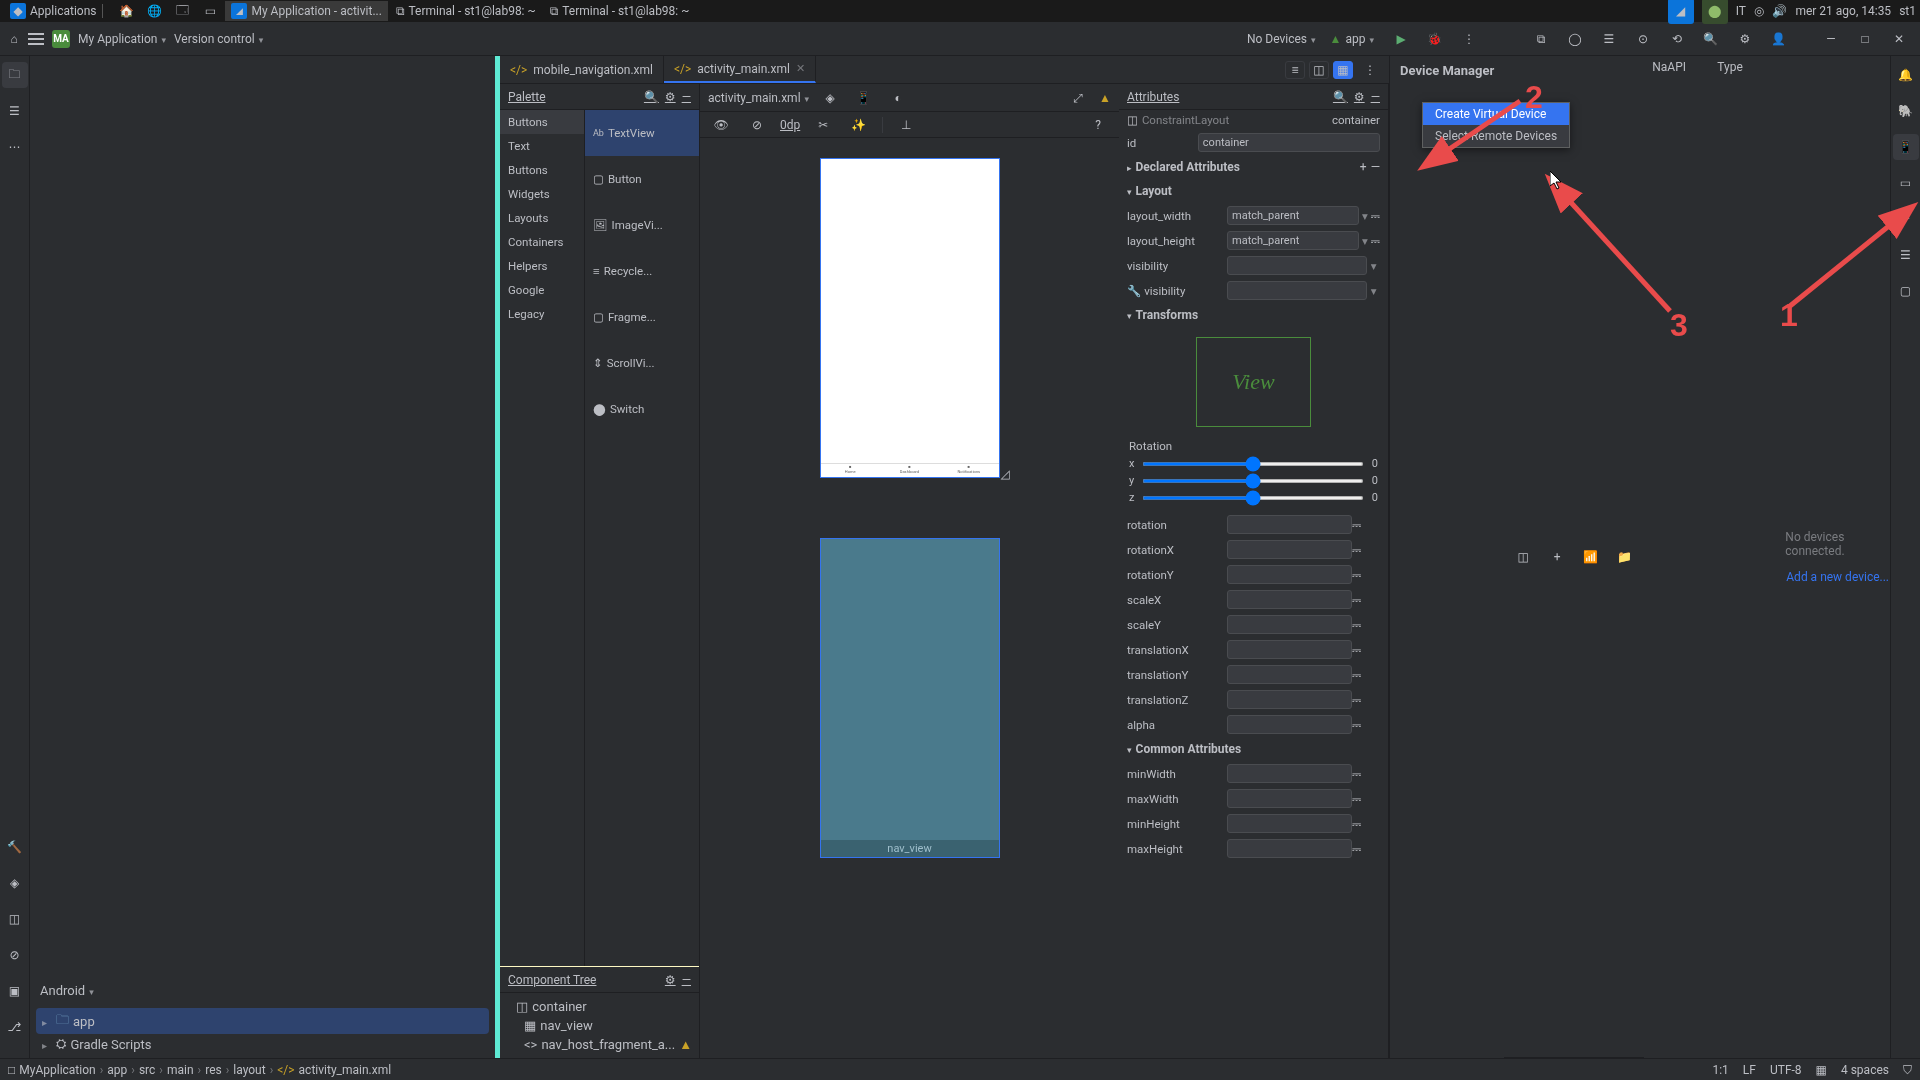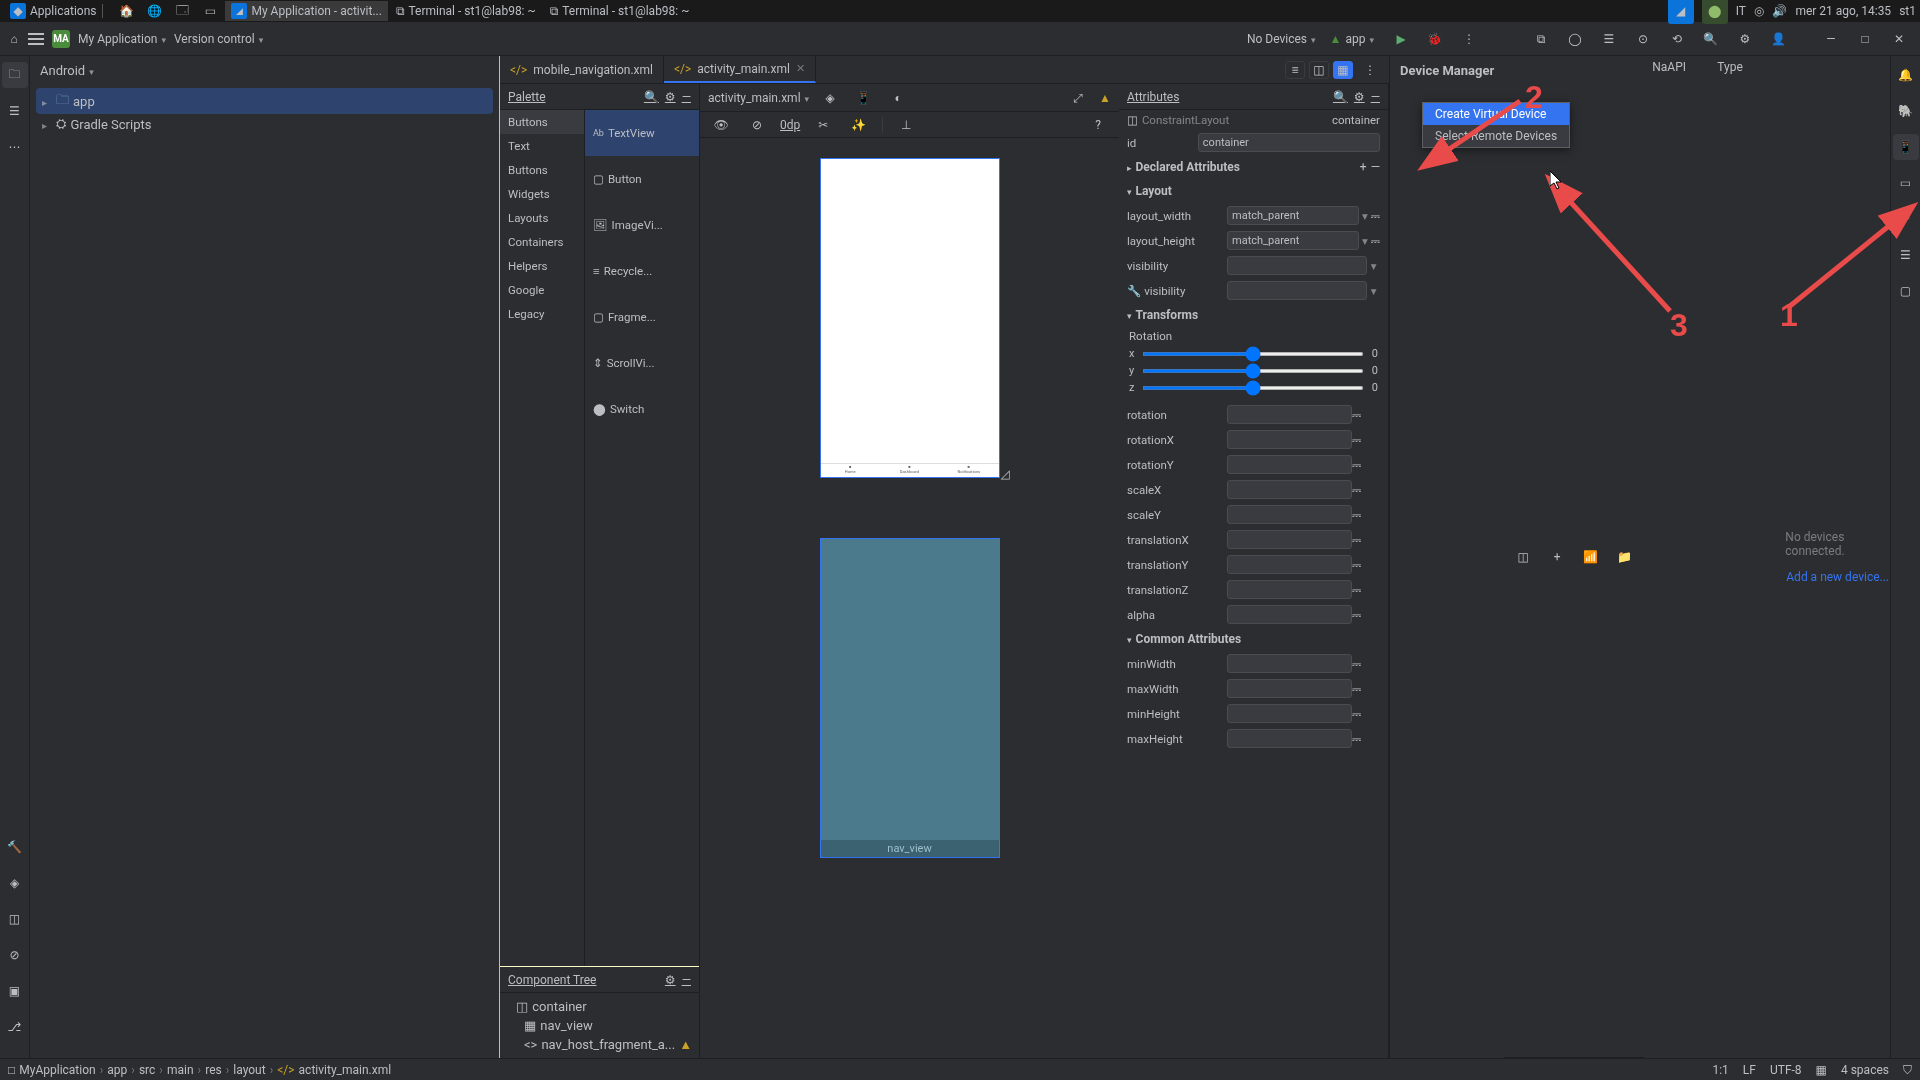--- a/index.html
+++ b/index.html
@@ -24,21 +24,21 @@
   .run-ic { color:#5cad72; }
   .mod-sel { display:flex; align-items:center; gap:4px; padding:2px 6px; }
   .and-ic { color:#4a8c3c; }
   
   
   .ide-body { display:flex; height:calc(1080px - 22px - 34px - 22px); }
   .rail { width:30px; background:#2b2d30; border-right:1px solid #1e1f22; display:flex; flex-direction:column; align-items:center; padding-top:6px; gap:10px; }
   .rail-r { border-right:none; border-left:1px solid #1e1f22; }
   .rail .tb-ic { width:26px; height:26px; }
   
-  .proj-panel { width:470px; border-right:1px solid #5eead4; display:flex; flex-direction:column; }
+  .proj-panel { width:470px; border-right:5px solid #5eead4; display:flex; flex-direction:column;justify-content:flex-end; }
   .panel-hdr { height:28px; display:flex; align-items:center; padding:0 10px; font-size:13px; }
   .tree { padding:4px 6px; }
   .tree-row { display:flex; align-items:center; gap:4px; padding:2px 6px; border-radius:4px; font-size:13px; }
   .tree-row.sel { background:#2e436e; }
   .tri { width:10px; display:inline-block; }
   .tri::before { content:"▸"; font-size:10px; opacity:.6; }
   .folder-ic { color:#6e9cbe; }
   
   
   .editor-area { flex:1; display:flex; flex-direction:column; border-right:1px solid #1e1f22; }
@@ -418,20 +418,21 @@
             <span class="lbl">🔧 <span>visibility</span></span>
             <div class="val attr-sel">
               <input class="attr-input" style="">
               <span class="dd">▾</span>
             </div>
           </div>
         <div class="section-hdr">
             <span class="ar"></span>
             <b>Transforms</b>
           </div>
+        <div class="view-box">View</div>
         <div style="padding:2px 10px;font-size:11.5px">Rotation</div>
         <div class="slider-row">
             <span>x</span>
             <input type="range" value="50" style="">
             <span>0</span>
           </div>
         <div class="slider-row">
             <span>y</span>
             <input type="range" value="50" style="">
             <span>0</span>

